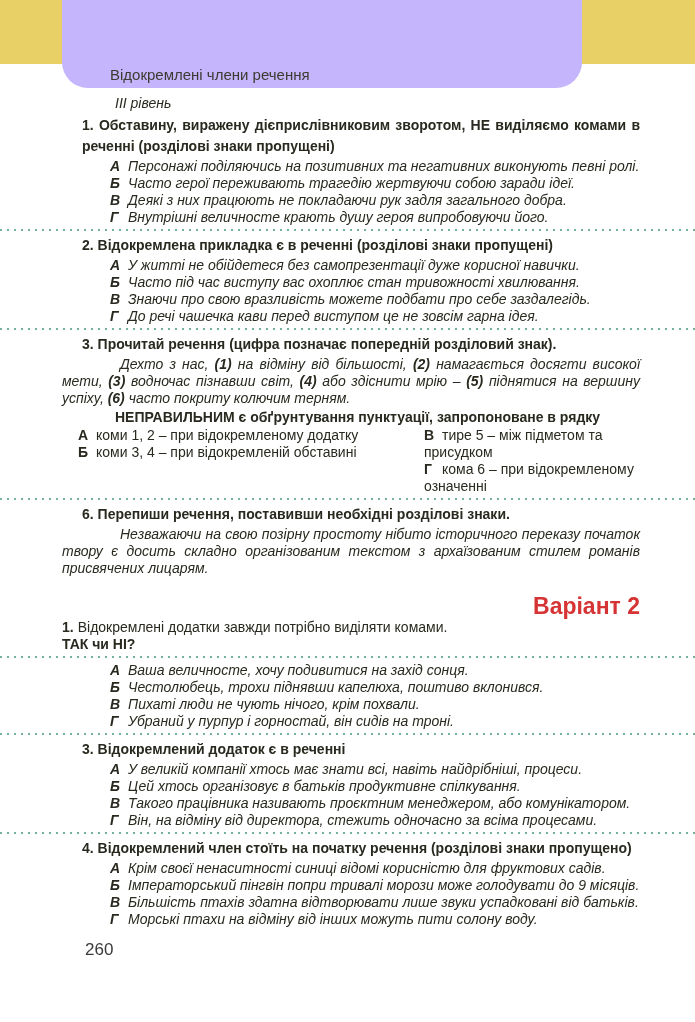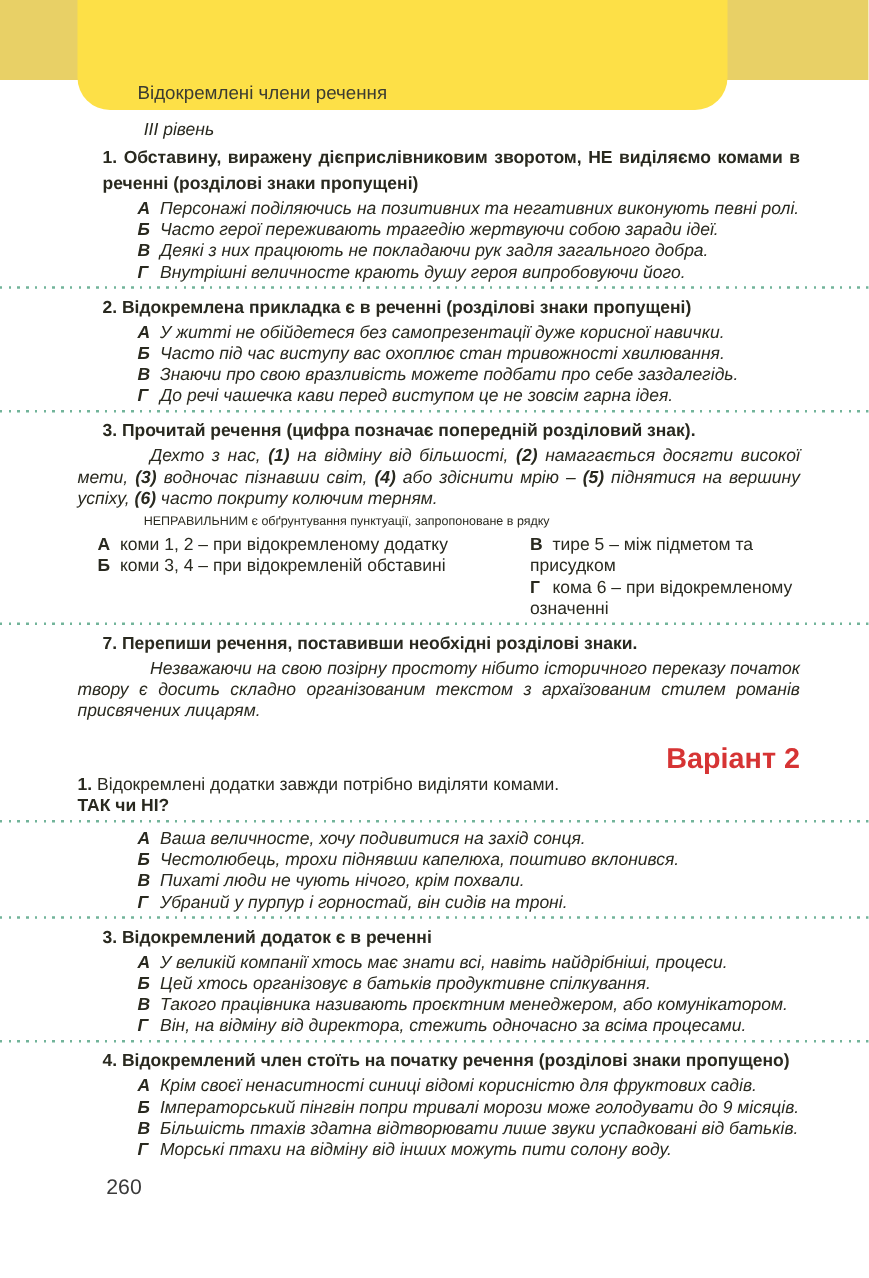--- a/index.html
+++ b/index.html
@@ -2,35 +2,35 @@
 <html><head>
 <meta charset="utf-8">
 <style>
   html,body{margin:0;padding:0;background:#ffffff;}
   .page{
     position:relative;width:695px;height:1022px;overflow:hidden;background:#ffffff;
     font-family:"Liberation Sans","DejaVu Sans",sans-serif;color:#29291f;
   }
   
   .band{position:absolute;top:0;left:0;width:695px;height:64px;background:#e8d066;}
-  .tab{position:absolute;top:0;left:62px;width:520px;height:88px;background:#fde047;
+  .tab{position:absolute;top:0;left:62px;width:520px;height:88px;background:#c4b5fd;
        border-radius:0 0 26px 26px;}
   .tab-title{position:absolute;left:48px;bottom:5px;font-size:15px;font-weight:500;color:#3b3b31;}
   
   .content{position:absolute;top:88px;left:0;width:695px;padding:0 55px 12px 62px;box-sizing:border-box;}
   .level-label{font-style:italic;font-size:14px;line-height:17px;margin:7px 0 2px 53px;}
   .qtitle{font-weight:bold;font-size:14px;line-height:21px;margin:3px 0 1px 20px;text-align:justify;}
   .opts{margin-left:48px;font-style:italic;}
   .opt{font-size:14px;line-height:17px;}
   .letter{display:inline-block;width:18px;font-weight:bold;}
   .sep{height:2px;margin:3px -55px 4px -62px;
        background-image:repeating-linear-gradient(90deg,#72b49a 0,#72b49a 2px,transparent 2px,transparent 7px);}
   .ital-para{font-style:italic;font-size:14px;line-height:17px;text-align:justify;text-indent:58px;margin:0;}
   .bnum{font-weight:bold;}
-  .subline{font-weight:normal;font-size:10px;line-height:17px;margin:2px 0 1px 53px;}
+  .subline{font-weight:bold;font-size:14px;line-height:17px;margin:2px 0 1px 53px;}
   .cols{display:flex;margin-left:16px;justify-content:flex-end;}
   .col-l{width:346px;}
   .col-r{flex:1;}
   .variant-heading{color:#d63434;font-weight:bold;font-size:23px;line-height:26px;
                    text-align:right;margin:16px 0 0 0;}
   .tf-line{font-size:14px;line-height:17px;}
   .tf-line .num{font-weight:bold;margin-right:4px;}
   .tf-prompt{font-weight:bold;font-size:14px;line-height:17px;}
   .page-number{font-size:17px;line-height:20px;color:#3a3a3a;margin:12px 0 0 23px;}
 </style>
@@ -77,21 +77,21 @@
         <div class="opt"><span class="letter">Б</span><span>коми 3, 4 – при відокремленій обставині</span></div>
       </div>
       <div class="col-r">
         <div class="opt"><span class="letter">В</span><span>тире 5 – між підметом та присудком</span></div>
         <div class="opt"><span class="letter">Г</span><span>кома 6 – при відокремленому означенні</span></div>
       </div>
     </div>
 
     <div class="sep"></div>
 
-    <div class="qtitle">7. Перепиши речення, поставивши необхідні розділові знаки.</div>
+    <div class="qtitle">6. Перепиши речення, поставивши необхідні розділові знаки.</div>
     <p class="ital-para">Незважаючи на свою позірну простоту нібито історичного переказу початок твору є досить складно організованим текстом з архаїзованим стилем романів присвячених лицарям.</p>
 
     <div class="variant-heading">Варіант 2</div>
 
 
     <div class="tf-line"><span class="num">1.</span><span>Відокремлені додатки завжди потрібно виділяти комами.</span></div>
     <div class="tf-prompt">ТАК чи НІ?</div>
 
     <div class="sep"></div>
 

